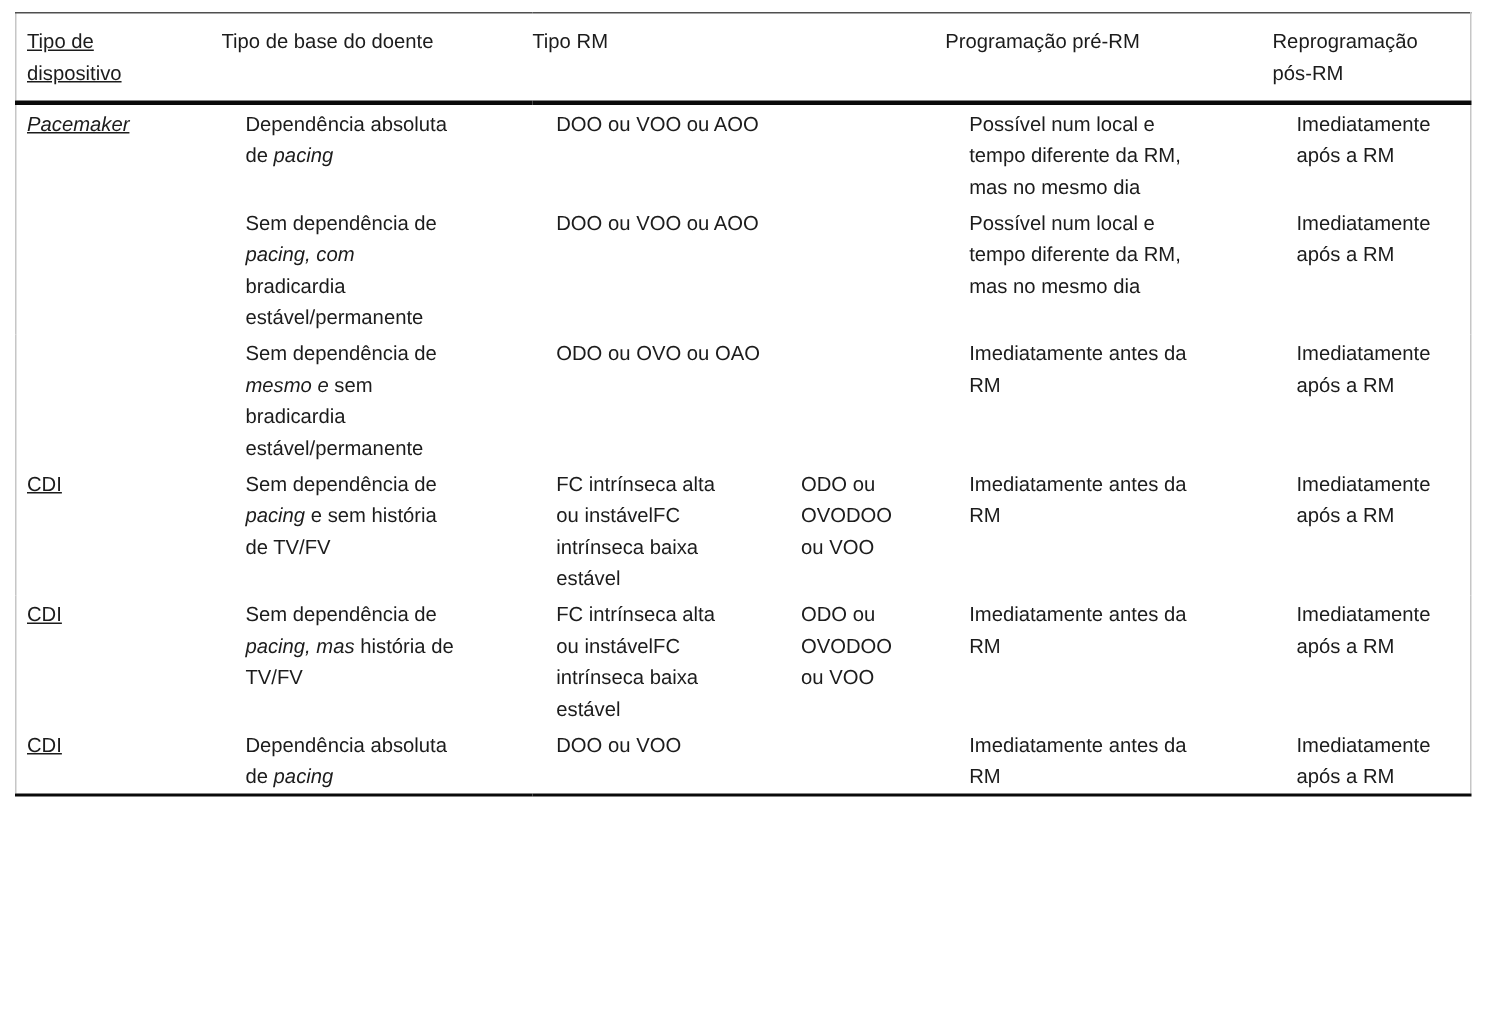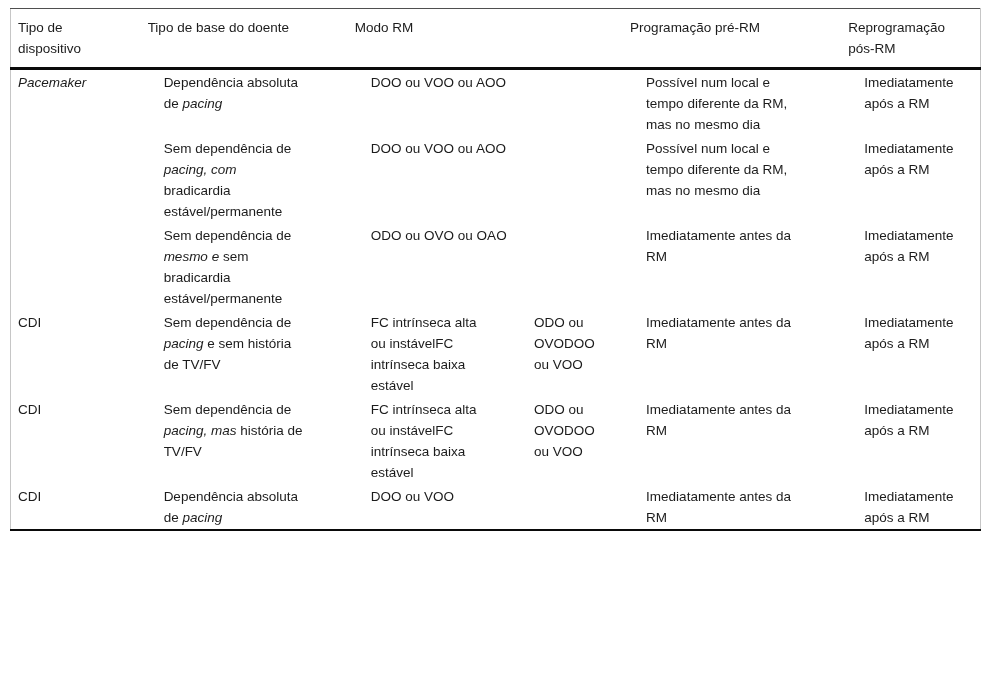--- a/index.html
+++ b/index.html
@@ -33,20 +33,21 @@
     white-space: pre-line;
     padding: 2px 8px 1px 16px;
     overflow: hidden;
   }
   thead th {
     padding: 8px 8px 8px 0;
     border-bottom: 3px solid #0a0a0a;
   }
   th:first-child, td:first-child {
     padding-left: 7px;
+    text-decoration: underline;
   }
   .seg-italic {
     font-style: italic;
   }
 </style>
 </head>
 <body>
 
 <table class="device-table">
   <colgroup>
@@ -55,21 +56,21 @@
     <col style="width:163px">
     <col style="width:112px">
     <col style="width:218px">
     <col style="width:132px">
   </colgroup>
   <thead>
     <tr>
         <th>Tipo de
 dispositivo</th>
         <th>Tipo de base do doente</th>
-        <th colspan="2">Modo RM</th>
+        <th colspan="2">Tipo RM</th>
         <th>Programação pré-RM</th>
         <th>Reprogramação
 pós-RM</th>
       </tr>
   </thead>
   <tbody>
       <tr>
         <td><span class="seg-italic">Pacemaker</span></td>
         <td><span>Dependência absoluta
 de </span><span class="seg-italic">pacing</span></td>

